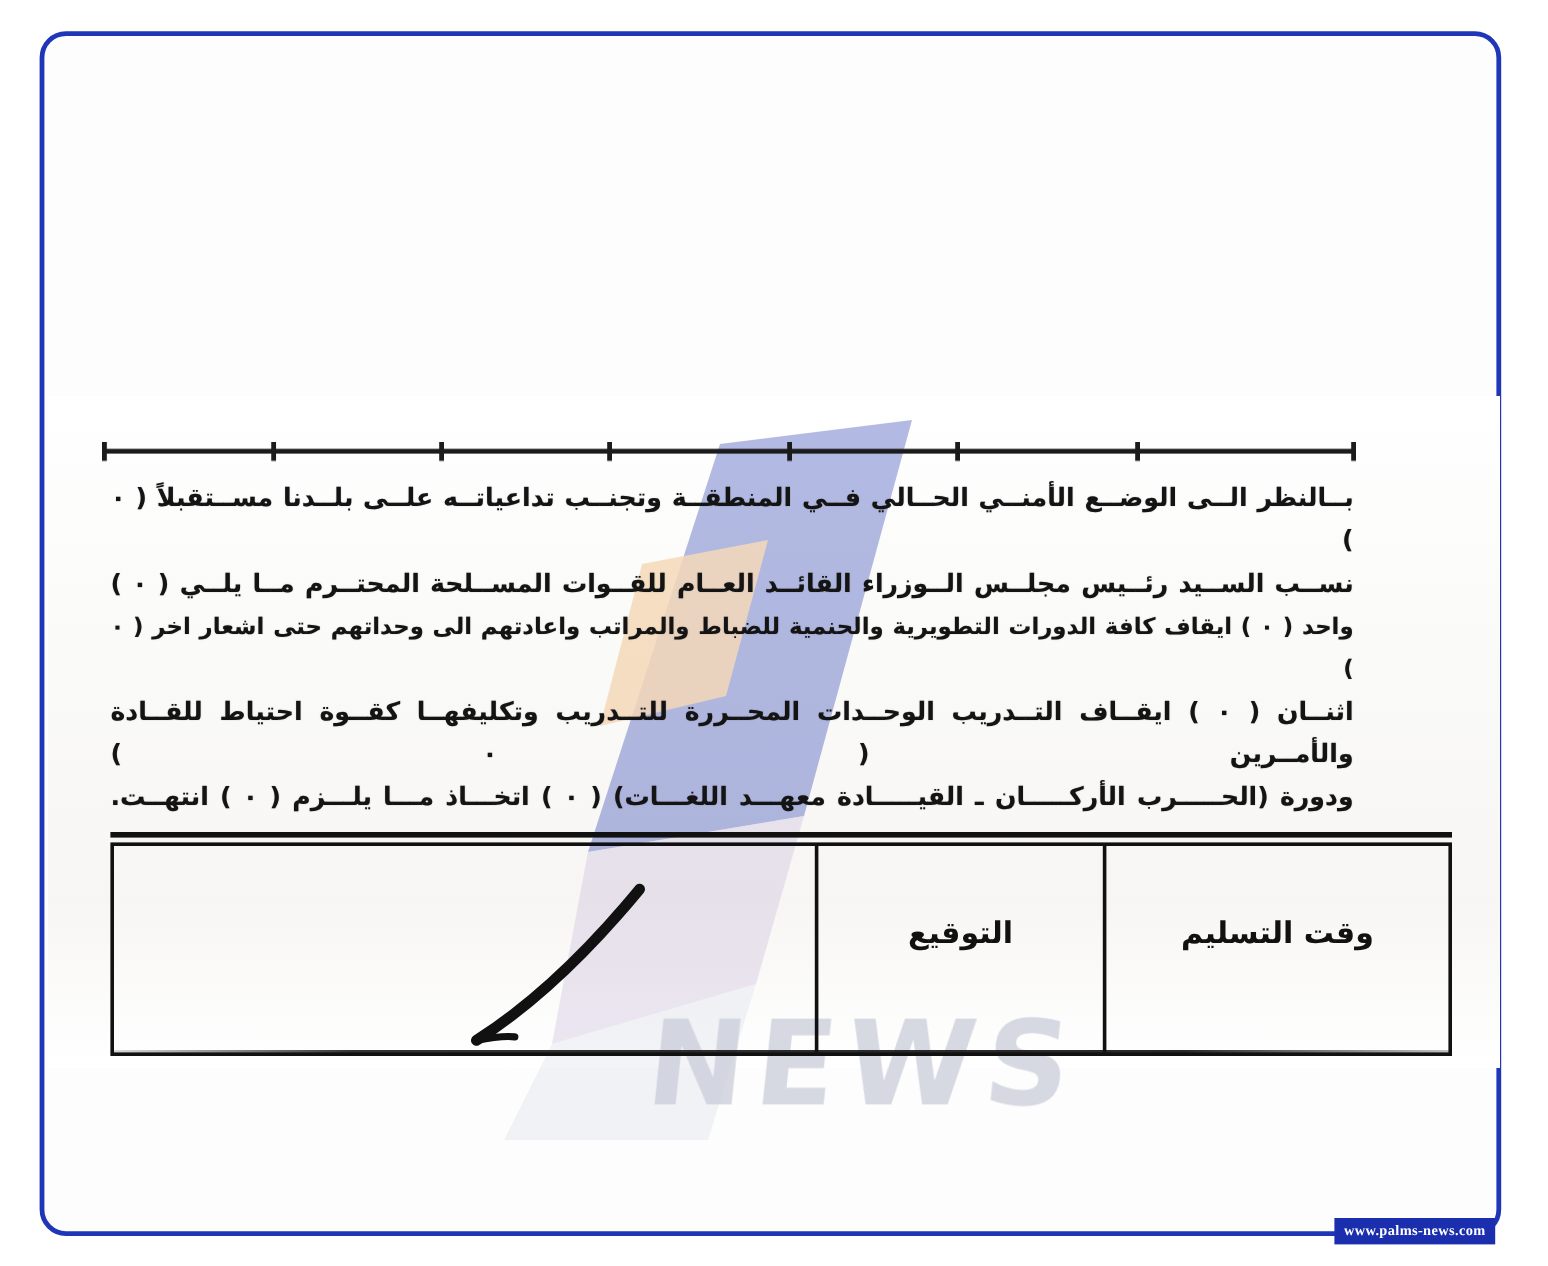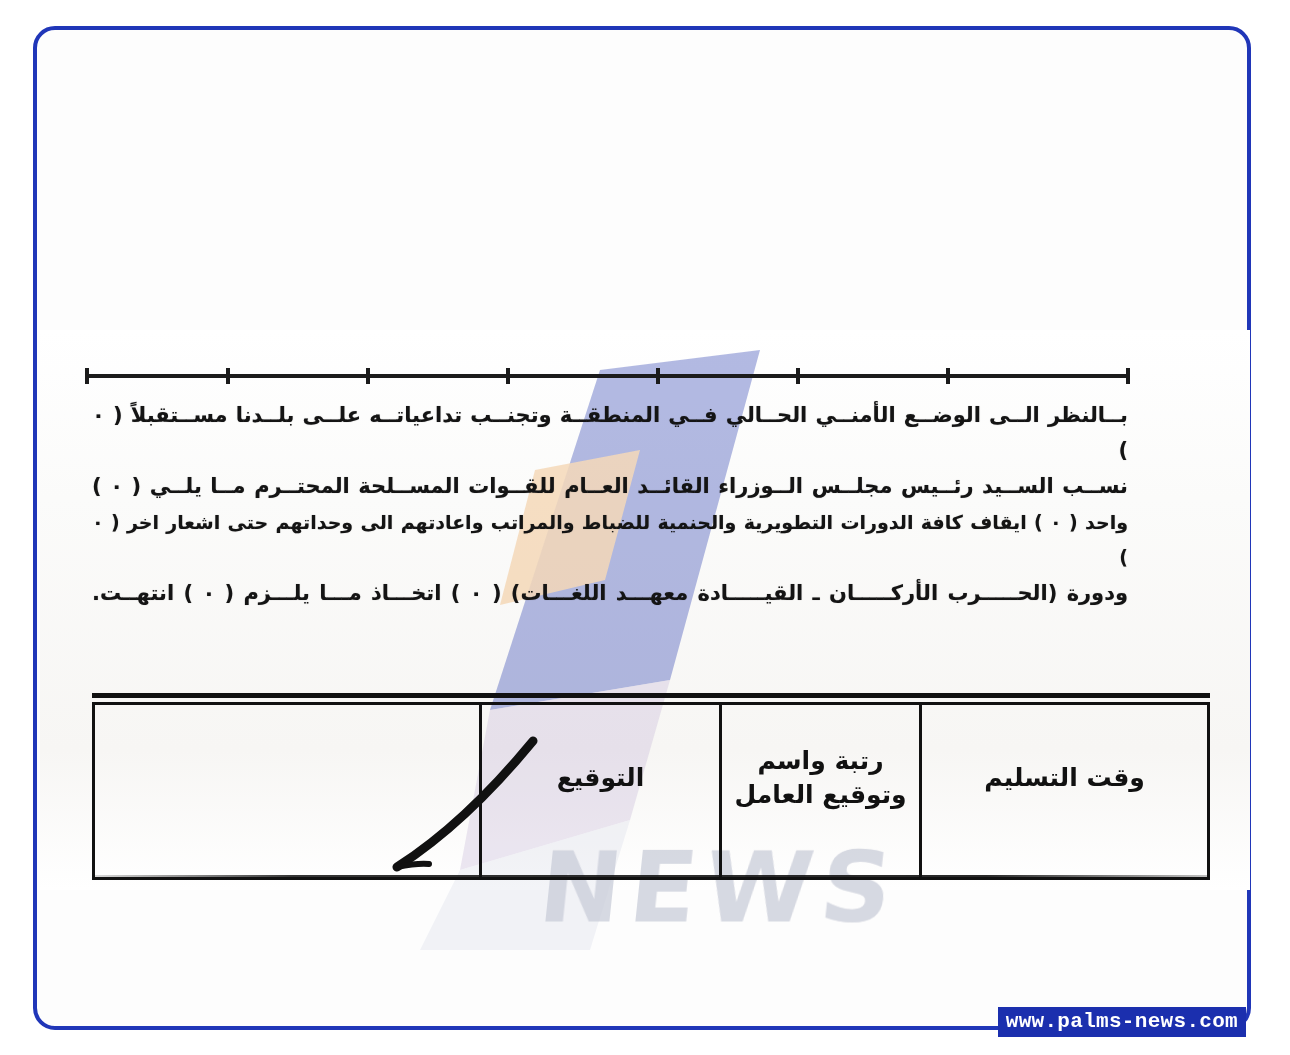--- a/index.html
+++ b/index.html
@@ -183,22 +183,22 @@
     pointer-events: none;
   }
 
   
   .source-badge {
     position: absolute;
     right: 44px;
     bottom: 18px;
     background: #1b2fae;
     color: #ffffff;
-    font-family: Liberation Mono, monospace;
-    font-size: 21px;
+    font-family: Liberation Serif, serif;
+    font-size: 12px;
     font-weight: bold;
     padding: 3px 8px 4px 8px;
     letter-spacing: .3px;
     direction: ltr;
   }
 </style>
 </head>
 <body>
 
 <div id="page">
@@ -230,29 +230,28 @@
       <div class="tick" style="right:620px"></div>
       <div class="tick" style="right:760px"></div>
       <div class="tick" style="right:900px"></div>
       <div class="tick" style="right:1041px"></div>
     </div>
 
     <div class="body-text">
       <p class="justified">بــالنظر الــى الوضــع الأمنــي الحــالي فــي المنطقــة وتجنــب تداعياتــه علــى بلــدنا مســتقبلاً ( ٠ )</p>
       <p class="justified">نســب الســيد رئــيس مجلــس الــوزراء    القائــد العــام للقــوات المســلحة المحتــرم مــا يلــي ( ٠ )</p>
       <p class="justified" style="font-size:19px;">واحد ( ٠ ) ايقاف كافة الدورات التطويرية والحنمية للضباط والمراتب واعادتهم الى وحداتهم حتى اشعار اخر ( ٠ )</p>
+      <p class="justified">اثنــان ( ٠ ) ايقــاف التــدريب الوحــدات المحــررة للتــدريب وتكليفهــا كقــوة احتياط للقــادة والأمــرين ( ٠ )</p>
       <p class="justified">ودورة (الحـــــرب   الأركـــــان ـ القيـــــادة   معهـــد اللغـــات) ( ٠ ) اتخـــاذ مـــا يلـــزم ( ٠ ) انتهــت.</p>
     </div>
 
     <div class="table-top-rule"></div>
 
     <div class="doc-table">
       <div class="cell c-time">وقت التسليم</div>
-      <div class="cell c-rank" style="white-space:pre-line;">رتبة واسم
-وتوقيع العامل</div>
       <div class="cell c-sign">التوقيع</div>
       <div class="cell c-blank"></div>
     </div>
 
     <div class="table-bottom-rule"></div>
 
     <div class="pen-stroke">
       <svg width="160" height="140" viewBox="0 0 160 140" xmlns="http://www.w3.org/2000/svg">
         <path d="M148 6 C120 40 70 95 12 132" stroke="#111" stroke-width="9" fill="none" stroke-linecap="round"></path>
         <path d="M12 132 C22 130 34 128 44 129" stroke="#111" stroke-width="6" fill="none" stroke-linecap="round"></path>

